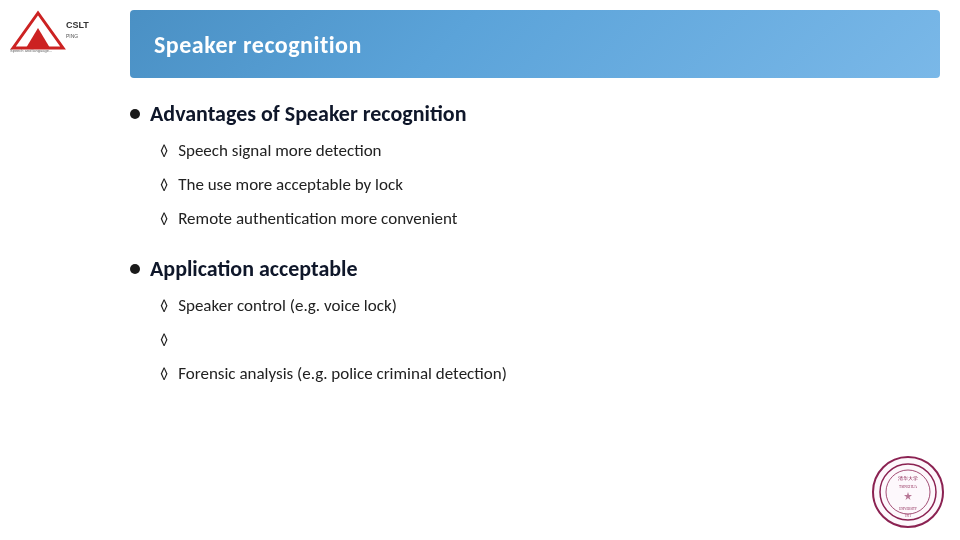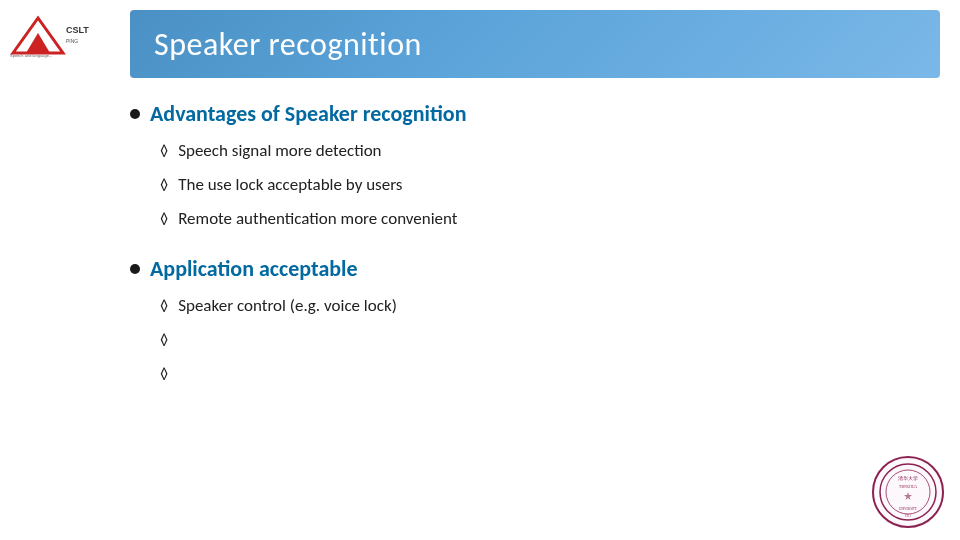--- a/index.html
+++ b/index.html
@@ -25,21 +25,21 @@
     }
 
     
     .logo-area {
       position: absolute;
       top: 8px;
       left: 8px;
       width: 110px;
       height: 50px;
       display: flex;
-      align-items: flex-end;
+      align-items: flex-start;
     }
 
     .logo-svg {
       width: 95px;
       height: 45px;
     }
 
     
     .title-banner {
       position: absolute;
@@ -49,43 +49,43 @@
       height: 68px;
       background: linear-gradient(135deg, #4a90c4 0%, #5ba3d9 40%, #7ab8e8 100%);
       border-radius: 4px;
       display: flex;
       align-items: center;
       padding: 0 24px;
     }
 
     .title-text {
       color: #ffffff;
-      font-size: 32px;
-      font-weight: normal;
+      font-size: 24px;
+      font-weight: bold;
       font-family: 'Calibri', Arial, sans-serif;
       letter-spacing: 0.5px;
     }
 
     
     .content-area {
       position: absolute;
       top: 100px;
       left: 130px;
       right: 40px;
       bottom: 20px;
     }
 
     .section {
       margin-bottom: 24px;
     }
 
     .section-heading {
       font-size: 22px;
       font-weight: bold;
-      color: #0369a1;
+      color: #0f172a;
       margin-bottom: 12px;
       display: flex;
       align-items: center;
     }
 
     .bullet-dot {
       width: 10px;
       height: 10px;
       background: #1a1a1a;
       border-radius: 50%;
@@ -169,21 +169,21 @@
         <span class="bullet-dot"></span>
         <span>Advantages of Speaker recognition</span>
       </div>
       <div class="sub-items">
         <div class="sub-item">
           <span class="diamond-icon">◊</span>
           <span>Speech signal more detection</span>
         </div>
         <div class="sub-item">
           <span class="diamond-icon">◊</span>
-          <span>The use lock acceptable by users</span>
+          <span>The use more acceptable by lock</span>
         </div>
         <div class="sub-item">
           <span class="diamond-icon">◊</span>
           <span>Remote authentication more convenient</span>
         </div>
       </div>
     </div>
 
     <div class="section">
       <div class="section-heading">
@@ -193,20 +193,21 @@
       <div class="sub-items">
         <div class="sub-item">
           <span class="diamond-icon">◊</span>
           <span>Speaker control (e.g. voice lock)</span>
         </div>
         <div class="sub-item">
           <span class="diamond-icon">◊</span>
         </div>
         <div class="sub-item">
           <span class="diamond-icon">◊</span>
+          <span>Forensic analysis (e.g. police criminal detection)</span>
         </div>
       </div>
     </div>
 
   </div>
 
   <div class="bottom-right-logo">
     <div class="circle-logo">
       <svg viewBox="0 0 64 64" xmlns="http://www.w3.org/2000/svg">
         <circle cx="32" cy="32" r="28" fill="none" stroke="#8b2252" stroke-width="1.5"></circle>

